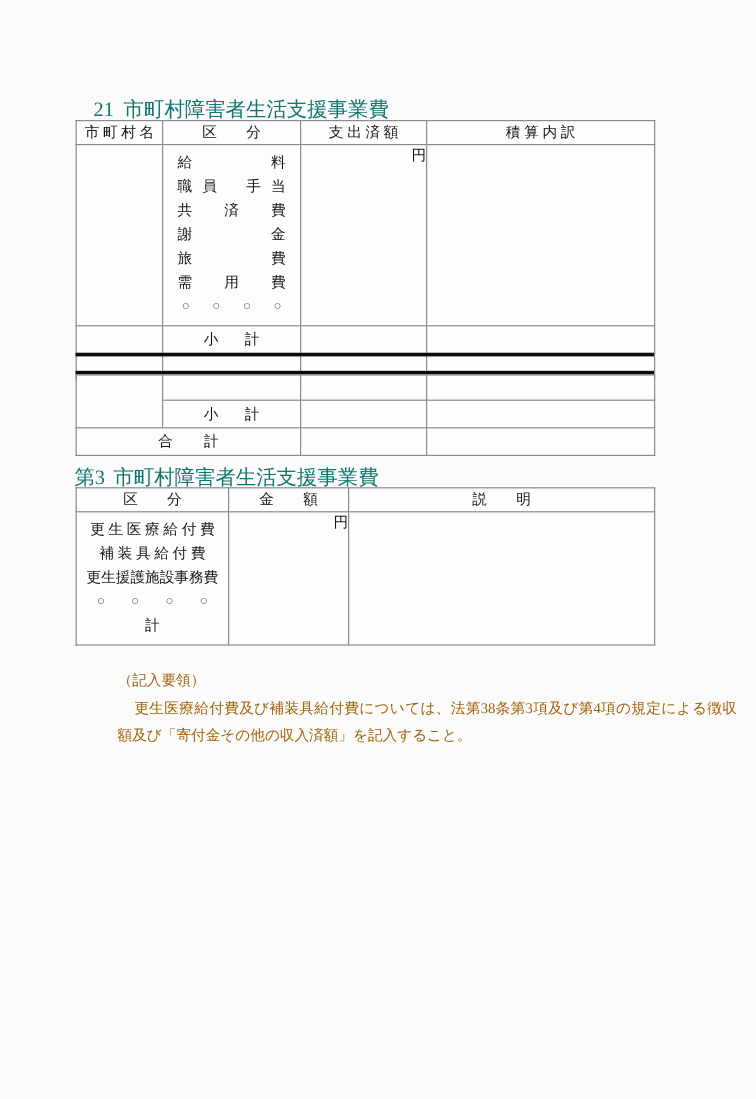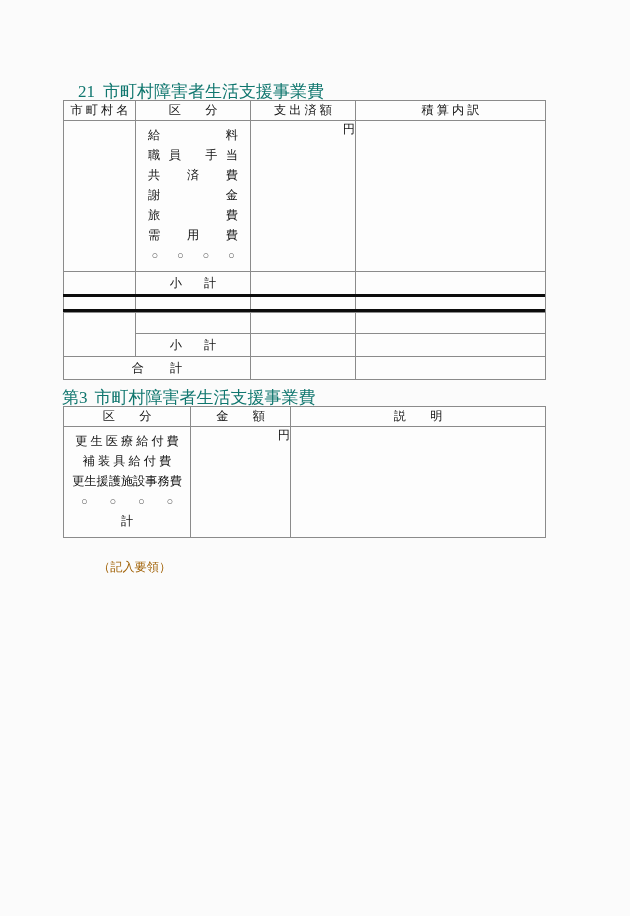--- a/index.html
+++ b/index.html
@@ -345,15 +345,16 @@
           </ul>
         </td>
         <td class="yen-cell"><span>円</span></td>
         <td></td>
       </tr>
     </tbody>
   </table>
 
   <div class="notes">
     <p class="n-head">（記入要領）</p>
+    <p>更生医療給付費及び補装具給付費については、法第38条第3項及び第4項の規定による徴収額及び「寄付金その他の収入済額」を記入すること。</p>
   </div>
 
 </div>
 
 </body></html>

